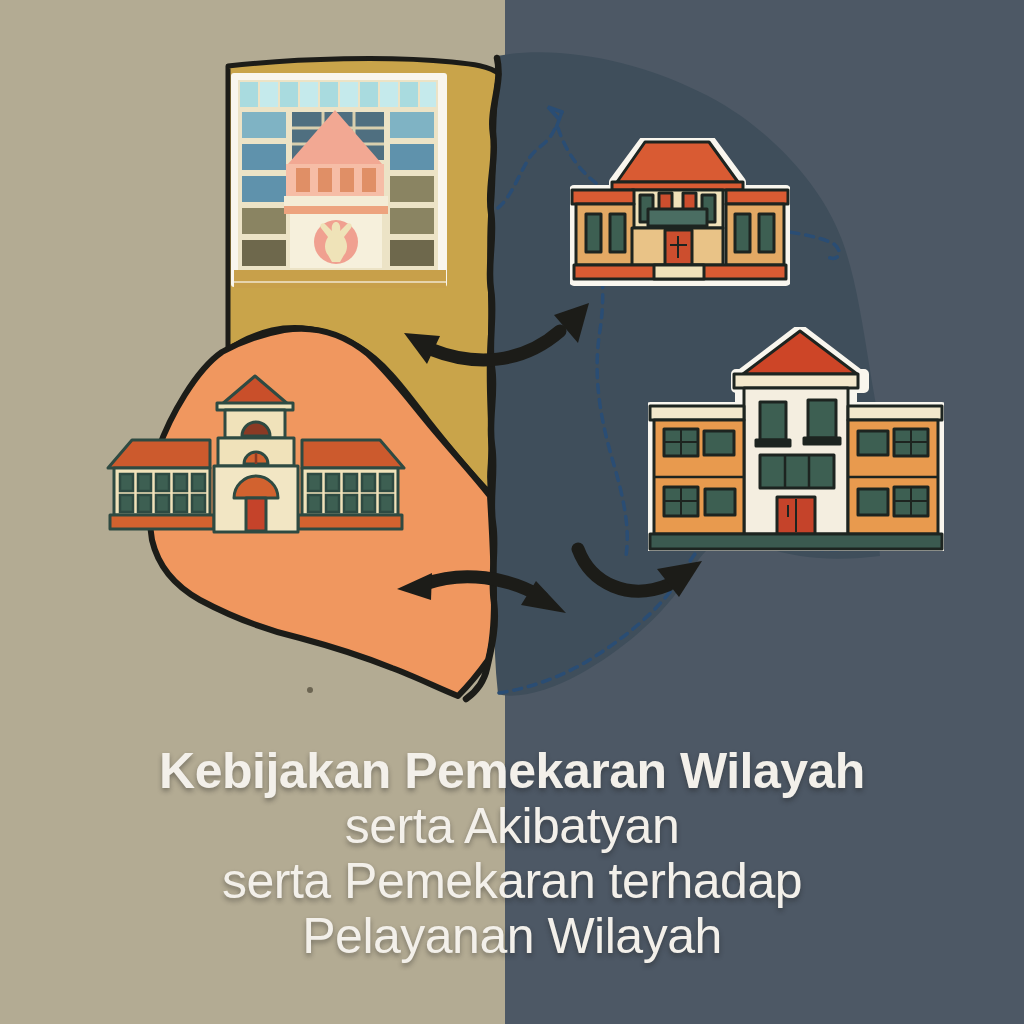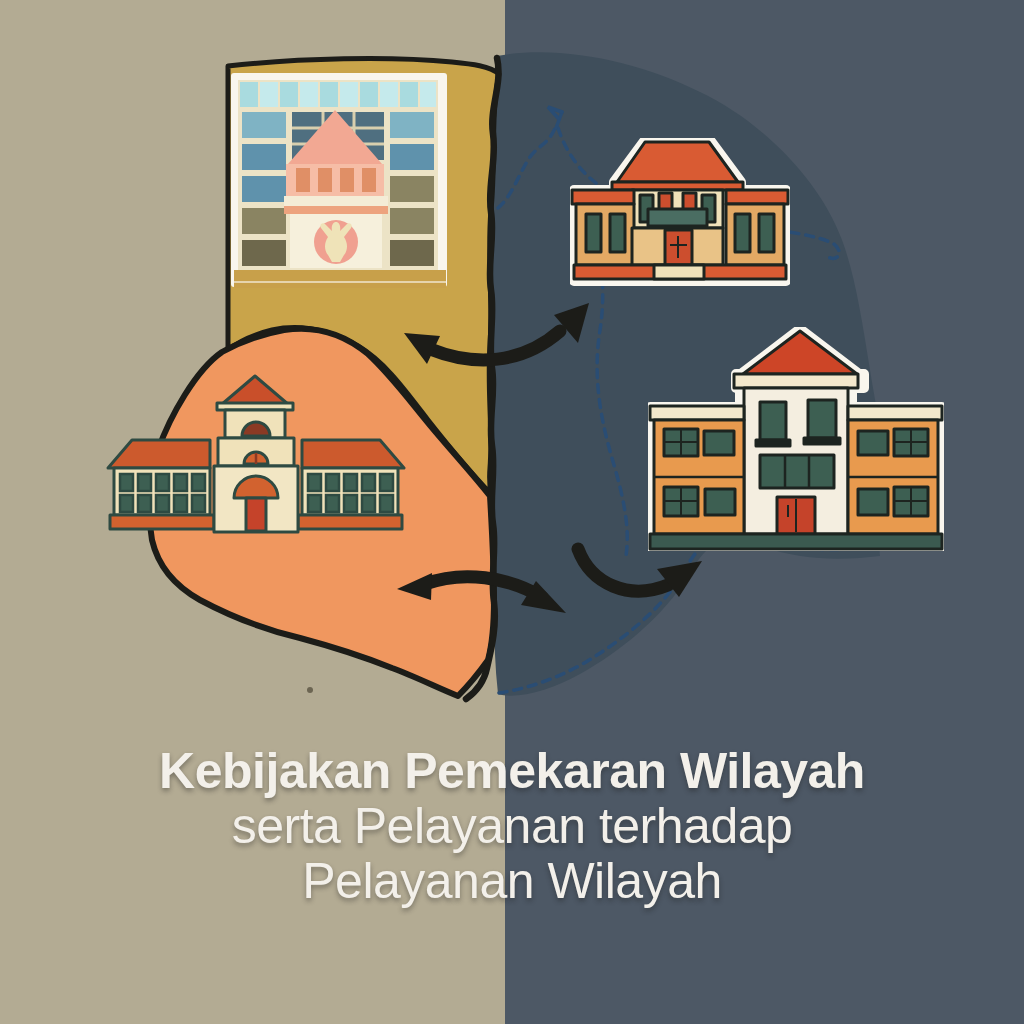--- a/index.html
+++ b/index.html
@@ -237,17 +237,18 @@
       <rect x="246" y="102" width="34" height="27" style="fill:var(--green-window)"></rect>
       <rect x="210" y="162" width="30" height="26" style="fill:var(--green-window)"></rect>
       <rect x="246" y="160" width="34" height="29" style="fill:var(--green-window)"></rect>
       <path stroke="var(--dark-outline)" stroke-width="2" fill="none" d="M263,102 V129 M246,115 H280 M263,160 V189 M246,174 H280"></path>
     </g>
     <rect class="dk" x="2" y="207" width="292" height="15" style="fill:var(--base-green)"></rect>
   </svg>
 
   <div class="title">
     <div class="t1">Kebijakan Pemekaran Wilayah</div>
-    <div class="t3">serta Pelayanan terhadap</div>
+    <div class="t2">serta Akibatyan</div>
+    <div class="t3">serta Pemekaran terhadap</div>
     <div class="t4">Pelayanan Wilayah</div>
   </div>
 
 </div>
 
 </body></html>

